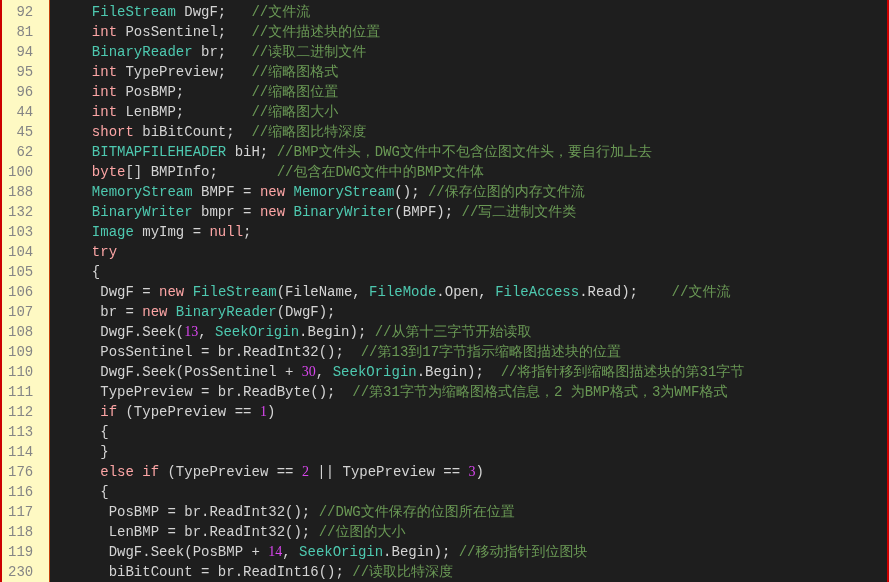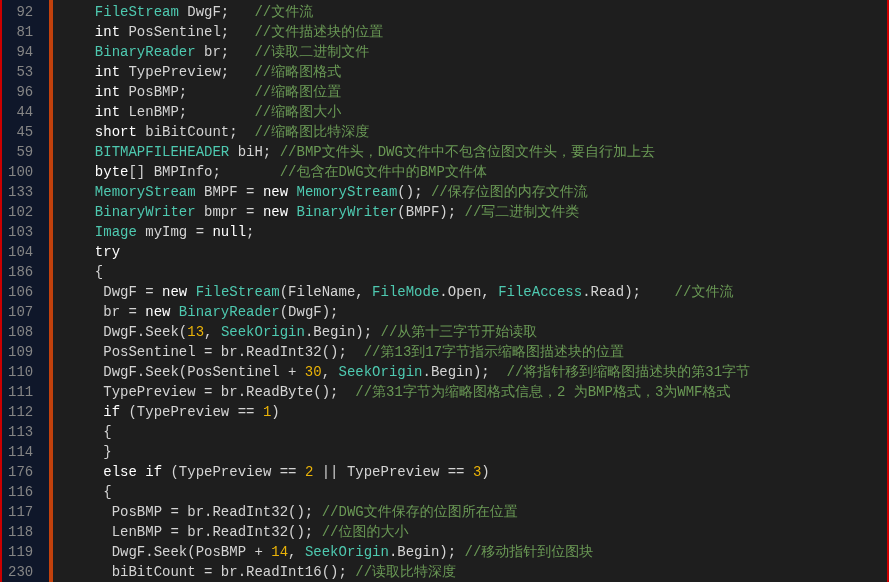--- a/index.html
+++ b/index.html
@@ -11,62 +11,62 @@
   height: 582px;
   overflow: hidden;
 }
 .editor {
   display: flex;
   height: 100%;
   border-left: 2px solid #c00;
   border-right: 2px solid #c00;
 }
 .gutter {
-  background: #0f172a;
+  background: #fef9c3;
   color: #858585;
   text-align: right;
   padding: 2px 16px 2px 6px;
   user-select: none;
-  border-right: 4px solid #c2410c;
+  border-right: 1px solid #c2410c;
   min-width: 48px;
 }
 .gutter div { height: 20px; line-height: 20px; }
 .code {
   background: #1e1e1e;
   color: #d4d4d4;
   flex: 1;
   padding: 2px 0 2px 8px;
   white-space: pre;
   overflow: hidden;
 }
 .code .line { height: 20px; line-height: 20px; }
-.kw { color: #ffffff; }
+.kw { color: #fca5a5; }
 .type { color: #4ec9b0; }
-.num { color: #eab308; }
+.num { color: #d946ef; font-family: Liberation Serif, serif; }
 .cmt { color: #6a9955; }
 </style>
 </head>
 <body>
 
 <div class="editor">
   <div class="gutter" id="gutter">
       <div>92</div>
       <div>81</div>
       <div>94</div>
-      <div>53</div>
+      <div>95</div>
       <div>96</div>
       <div>44</div>
       <div>45</div>
-      <div>59</div>
+      <div>62</div>
       <div>100</div>
-      <div>133</div>
-      <div>102</div>
+      <div>188</div>
+      <div>132</div>
       <div>103</div>
       <div>104</div>
-      <div>186</div>
+      <div>105</div>
       <div>106</div>
       <div>107</div>
       <div>108</div>
       <div>109</div>
       <div>110</div>
       <div>111</div>
       <div>112</div>
       <div>113</div>
       <div>114</div>
       <div>176</div>

